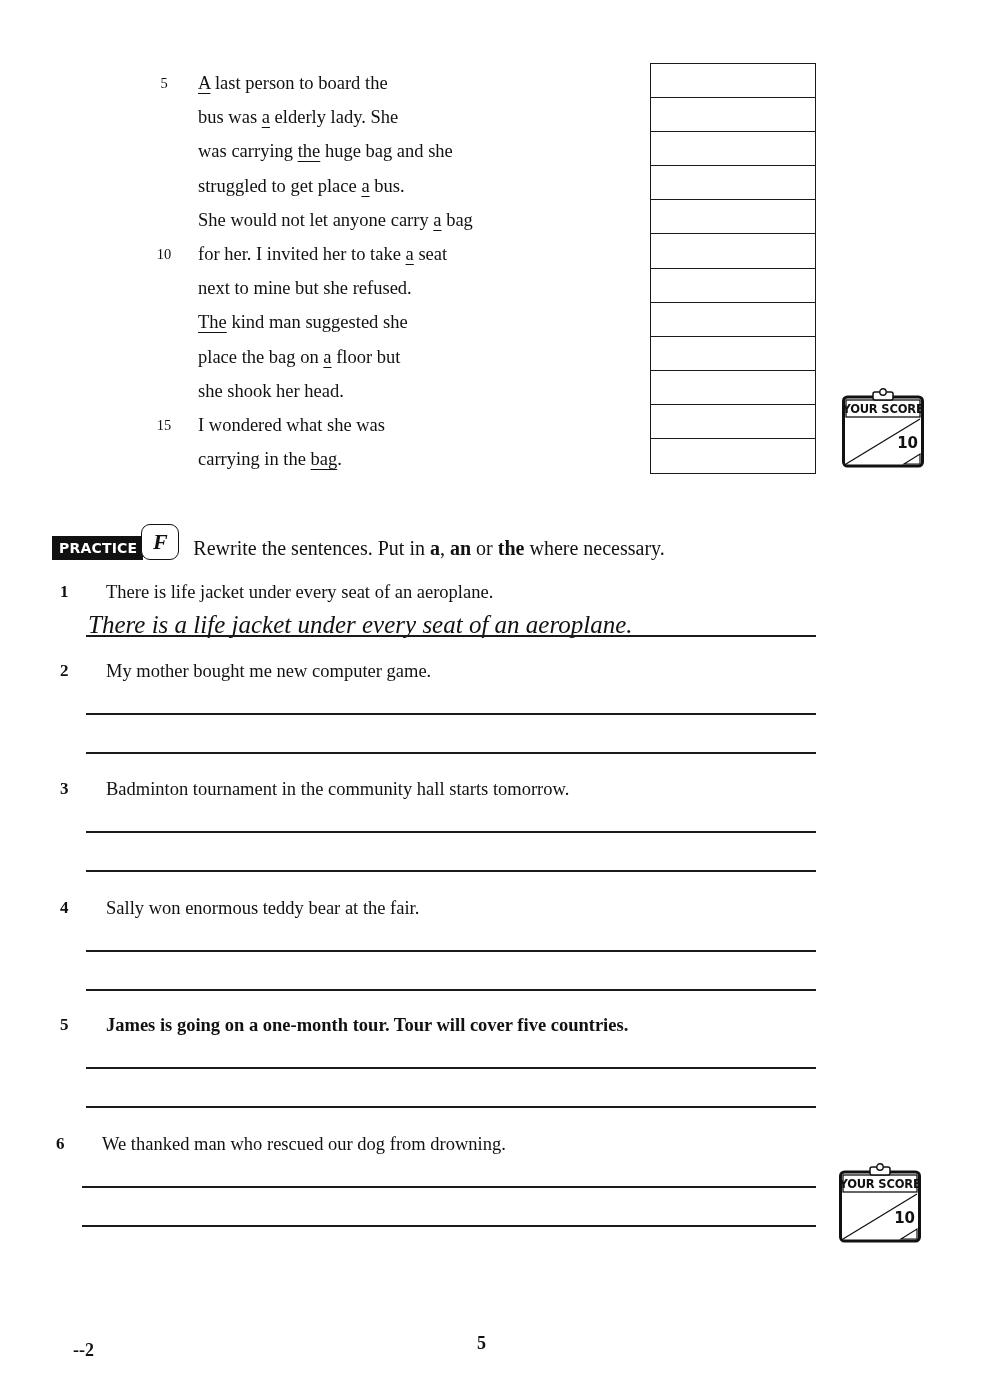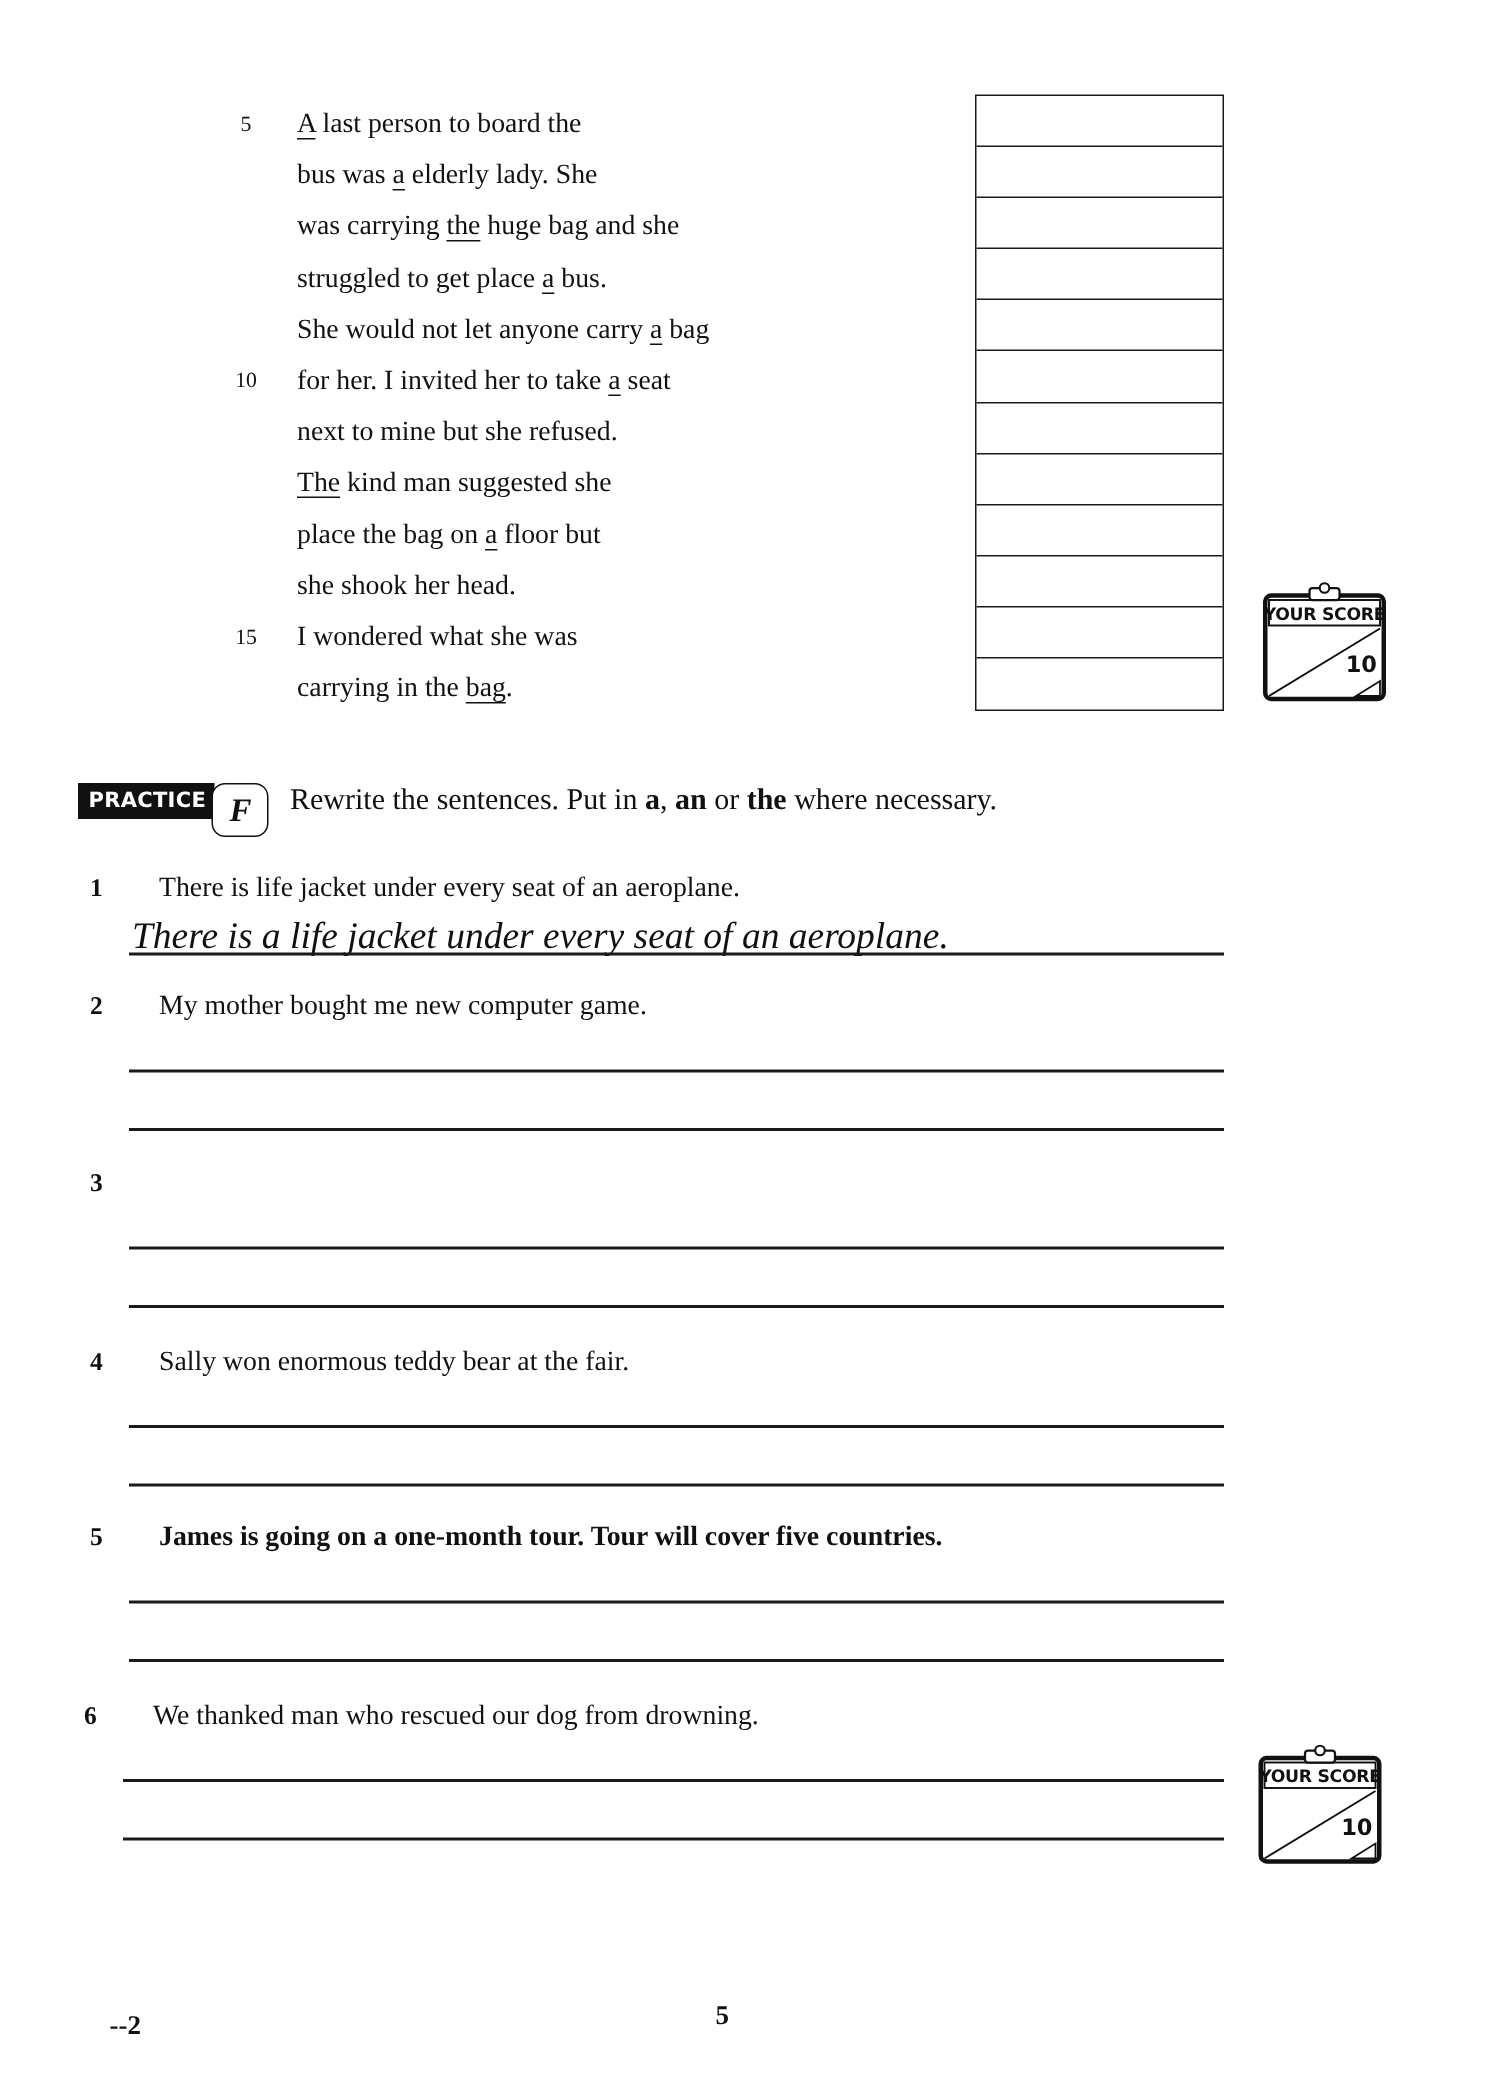--- a/index.html
+++ b/index.html
@@ -19,21 +19,21 @@
   .abox:last-child { border-bottom: none; }
 
   
   .score { position: absolute; width: 90px; height: 80px; }
   .score svg { width: 100%; height: 100%; overflow: visible; }
   .score-label { position: absolute; left: 4px; right: 4px; top: 13px; height: 16px; text-align: center;
                  font-family: "DejaVu Sans", sans-serif; font-weight: bold; font-size: 11.5px; letter-spacing: -0.2px; line-height: 16px; }
   .score-max { position: absolute; right: 10px; top: 46px; font-family: "DejaVu Sans", sans-serif; font-weight: bold; font-size: 15px; }
 
   
-  .practice-head { position: absolute; left: 52px; top: 522px; height: 38px; display: flex; align-items: flex-start; }
+  .practice-head { position: absolute; left: 52px; top: 522px; height: 38px; display: flex; align-items: flex-end; }
   .practice-tag { background: #111111; color: #ffffff; font-family: "DejaVu Sans", sans-serif; font-weight: bold; font-size: 14px;
                   padding: 3px 6px 3px 7px; height: 24px; line-height: 18px; letter-spacing: 0.2px; }
   .practice-letter { width: 38px; height: 36px; border: 1.6px solid #111; border-radius: 9px; margin-left: -2px; background: #fff;
                      display: flex; align-items: center; justify-content: center; font-family: "Liberation Serif", serif;
                      font-style: italic; font-weight: bold; font-size: 22px; }
   .instruction { margin-left: 14px; font-family: "Liberation Serif", serif; font-size: 20px; white-space: nowrap; }
   .instruction b { font-weight: bold; }
 
   
   .question { position: absolute; left: 60px; width: 760px; }
@@ -143,20 +143,21 @@
       <div class="aline" style="top: 53px;"></div>
     </div>
     <div class="question" style="top: 661px; height: 110px;">
       <span class="qnum" style="left: 0px;">2</span>
       <span class="qtext" style="left: 26px;">My mother bought me new computer game.</span>
       <div class="aline" style="top: 52px;"></div>
       <div class="aline" style="top: 91px;"></div>
     </div>
     <div class="question" style="top: 779px; height: 110px;">
       <span class="qnum" style="left: 0px;">3</span>
+      <span class="qtext" style="left: 26px;">Badminton tournament in the community hall starts tomorrow.</span>
       <div class="aline" style="top: 52px;"></div>
       <div class="aline" style="top: 91px;"></div>
     </div>
     <div class="question" style="top: 898px; height: 110px;">
       <span class="qnum" style="left: 0px;">4</span>
       <span class="qtext" style="left: 26px;">Sally won enormous teddy bear at the fair.</span>
       <div class="aline" style="top: 52px;"></div>
       <div class="aline" style="top: 91px;"></div>
     </div>
     <div class="question" style="top: 1015px; height: 110px;">

